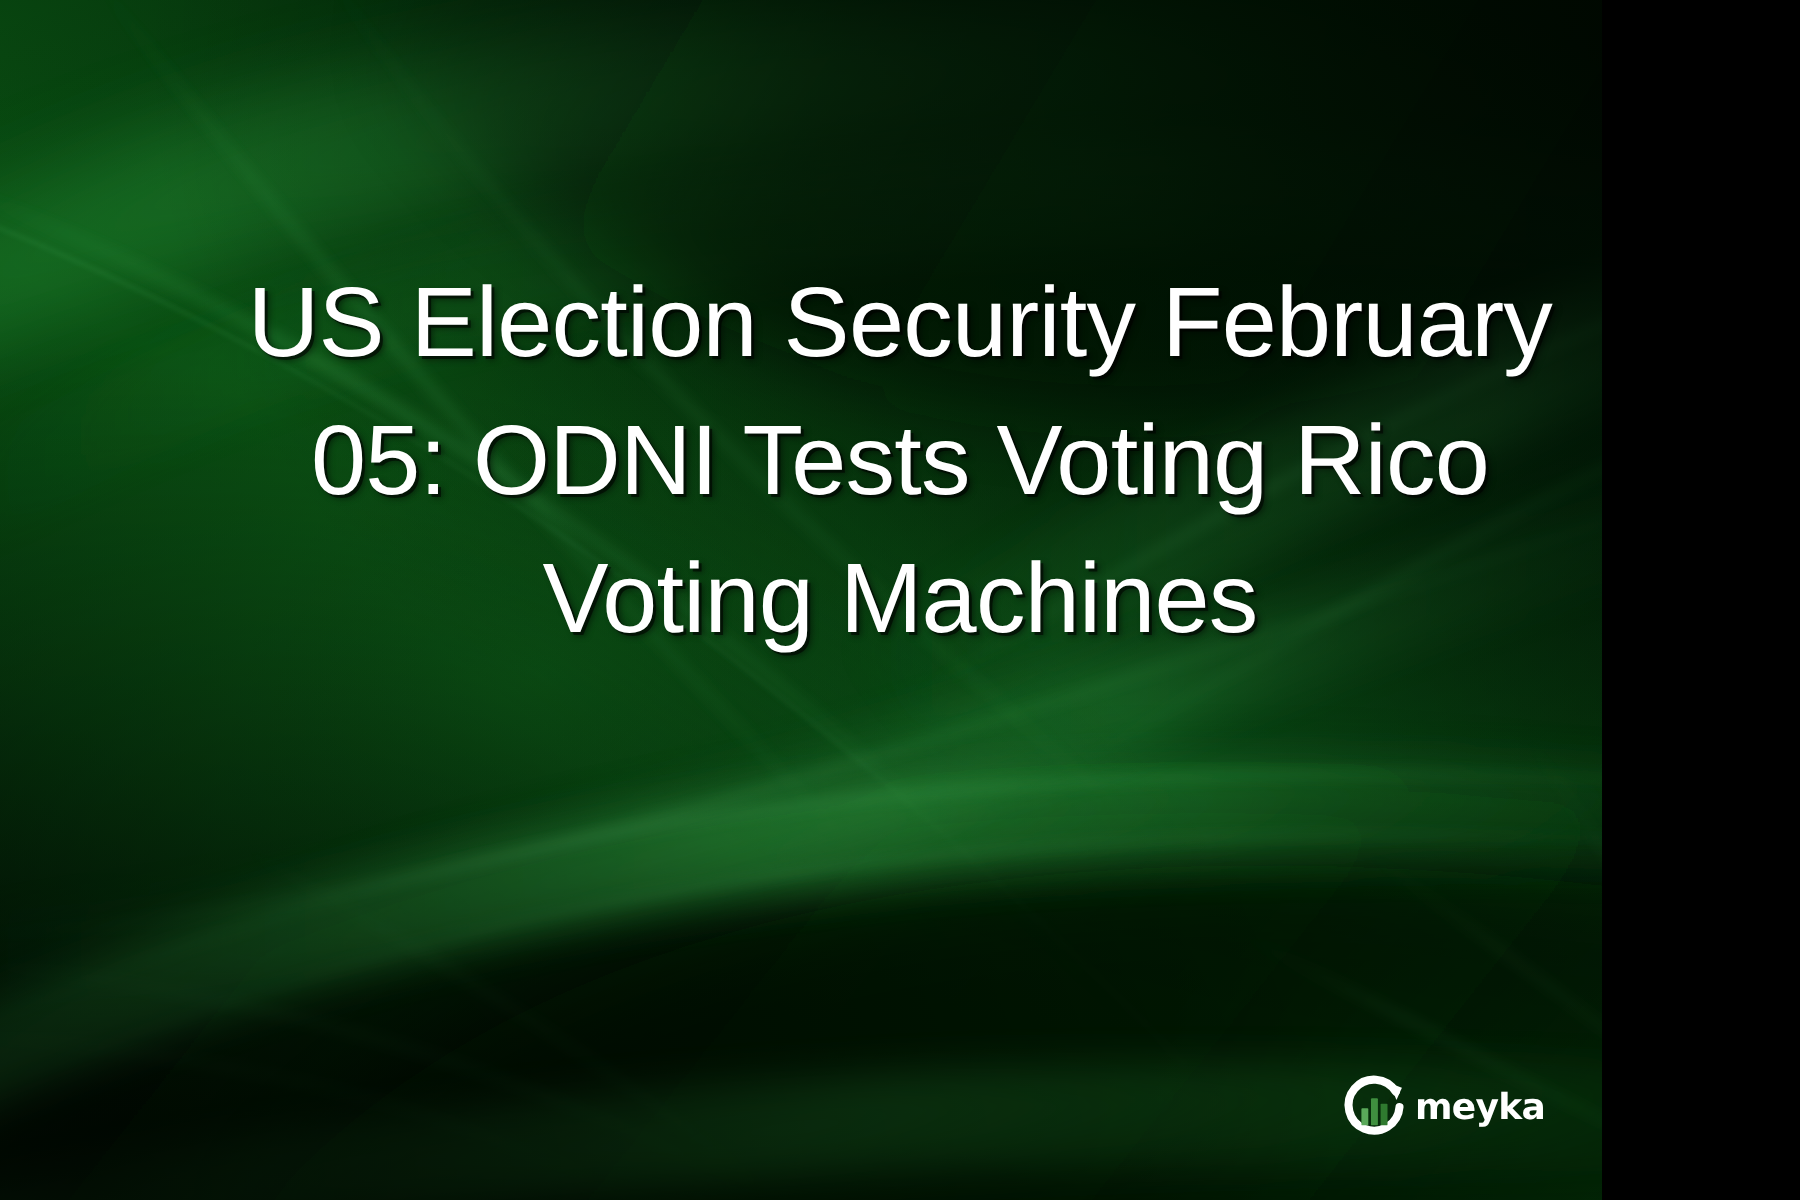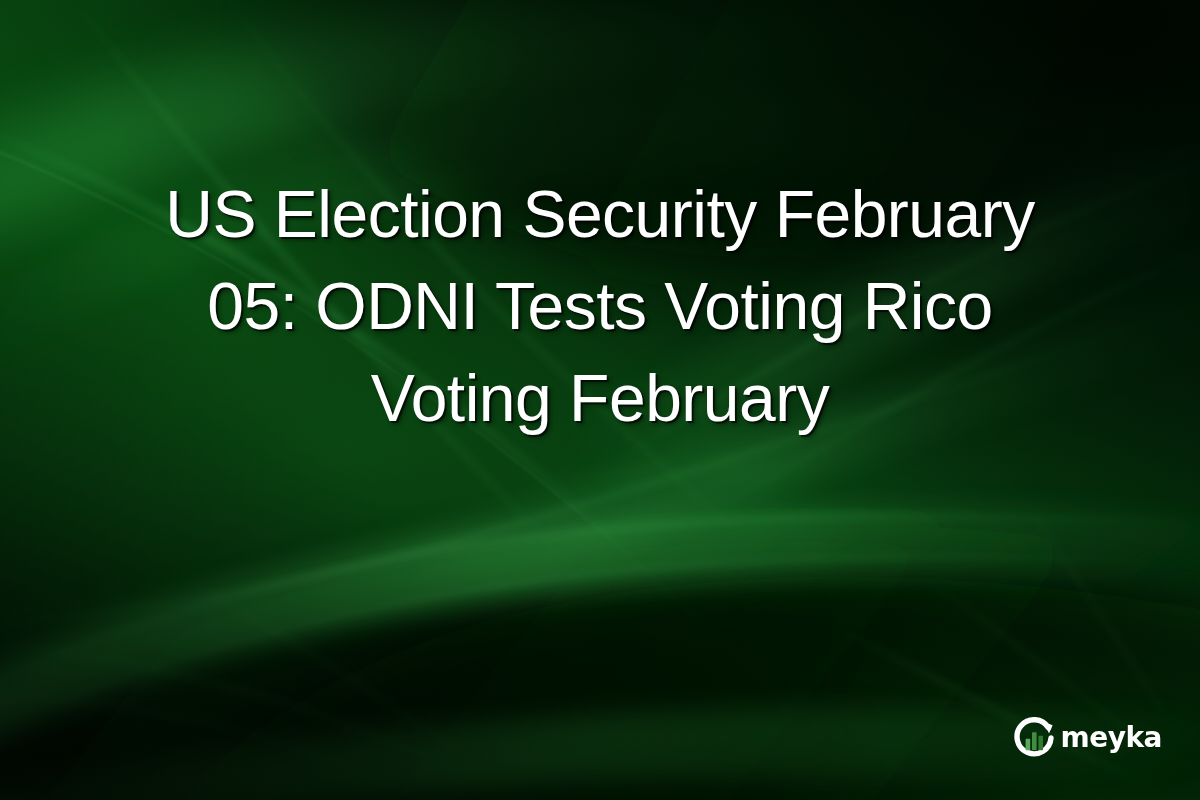--- a/index.html
+++ b/index.html
@@ -7,21 +7,21 @@
     margin: 0;
     padding: 0;
     background: #000;
   }
   body {
     font-family: "Liberation Sans", sans-serif;
   }
 
   #cover {
     position: relative;
-    width: 1200px;
+    width: 1068px;
     height: 800px;
     overflow: hidden;
     background: #a21caf;
   }
 
   
   #bg-art {
     position: absolute;
     inset: 0;
     width: 1200px;
@@ -66,21 +66,21 @@
   #brand-mark {
     width: 48px;
     height: 48px;
     display: block;
     flex: 0 0 auto;
   }
   #brand-name {
     color: #ffffff;
     font-family: "DejaVu Sans", sans-serif;
     font-weight: 700;
-    font-size: 28px;
+    font-size: 24px;
     line-height: 40px;
     letter-spacing: -0.5px;
     position: relative;
     left: -4px;
   }
 </style>
 </head>
 <body>
 
 <div id="cover">
@@ -233,21 +233,21 @@
       <path d="M -60 800 C 300 720 700 690 1260 720 L 1260 790 C 700 760 300 785 -60 860 Z" fill="url(#gRibbon)"></path>
     </g>
 
     <rect x="0" y="0" width="1200" height="800" fill="url(#gDarkTR)"></rect>
     <rect x="0" y="0" width="1200" height="800" fill="url(#gDarkBL)"></rect>
   </svg>
 
   <div id="title-block">
     <span class="title-line">US Election Security February</span>
     <span class="title-line">05: ODNI Tests Voting Rico</span>
-    <span class="title-line">Voting February</span>
+    <span class="title-line">Voting Machines</span>
   </div>
 
   <div id="brand">
     <svg id="brand-mark" viewBox="0 0 48 48">
 
       <path d="M 37.5 13.8 A 17 17 0 1 0 40 24" fill="none" stroke="#ffffff" stroke-width="5.4" stroke-linecap="round"></path>
 
       <path d="M 33.2 8.0 L 41.6 11.2 L 38.0 19.4 Z" fill="#ffffff"></path>
 
       <rect x="14.6" y="24.8" width="4.6" height="11.4" rx="0.6" fill="#5aa95a"></rect>

